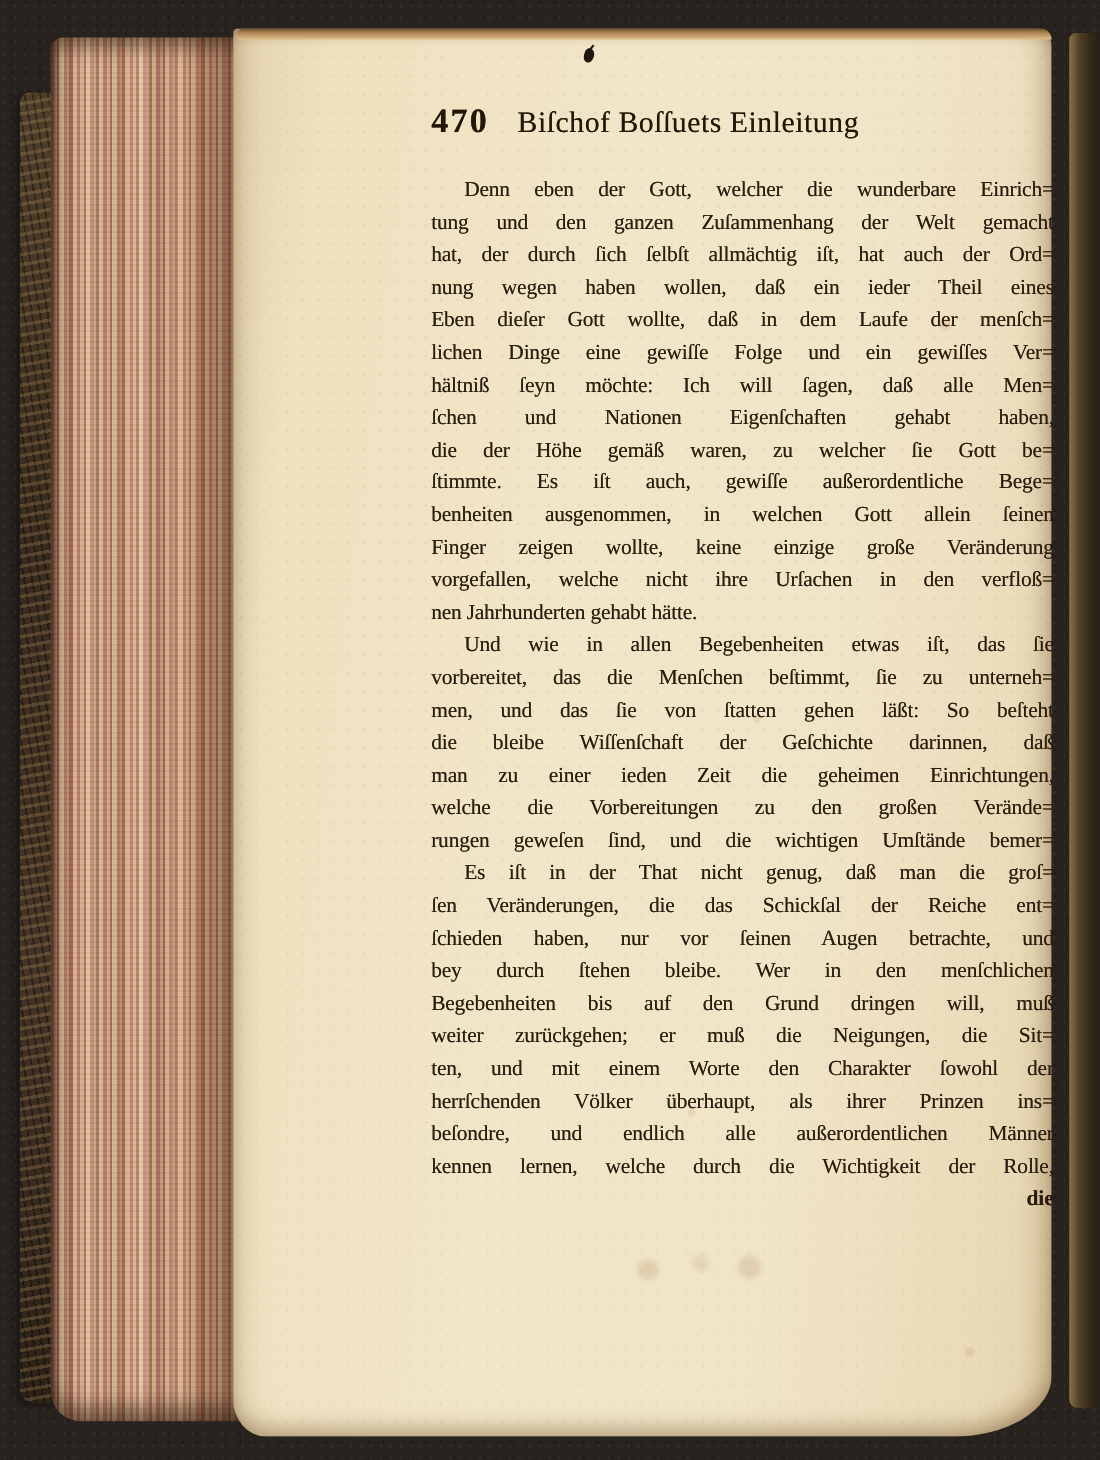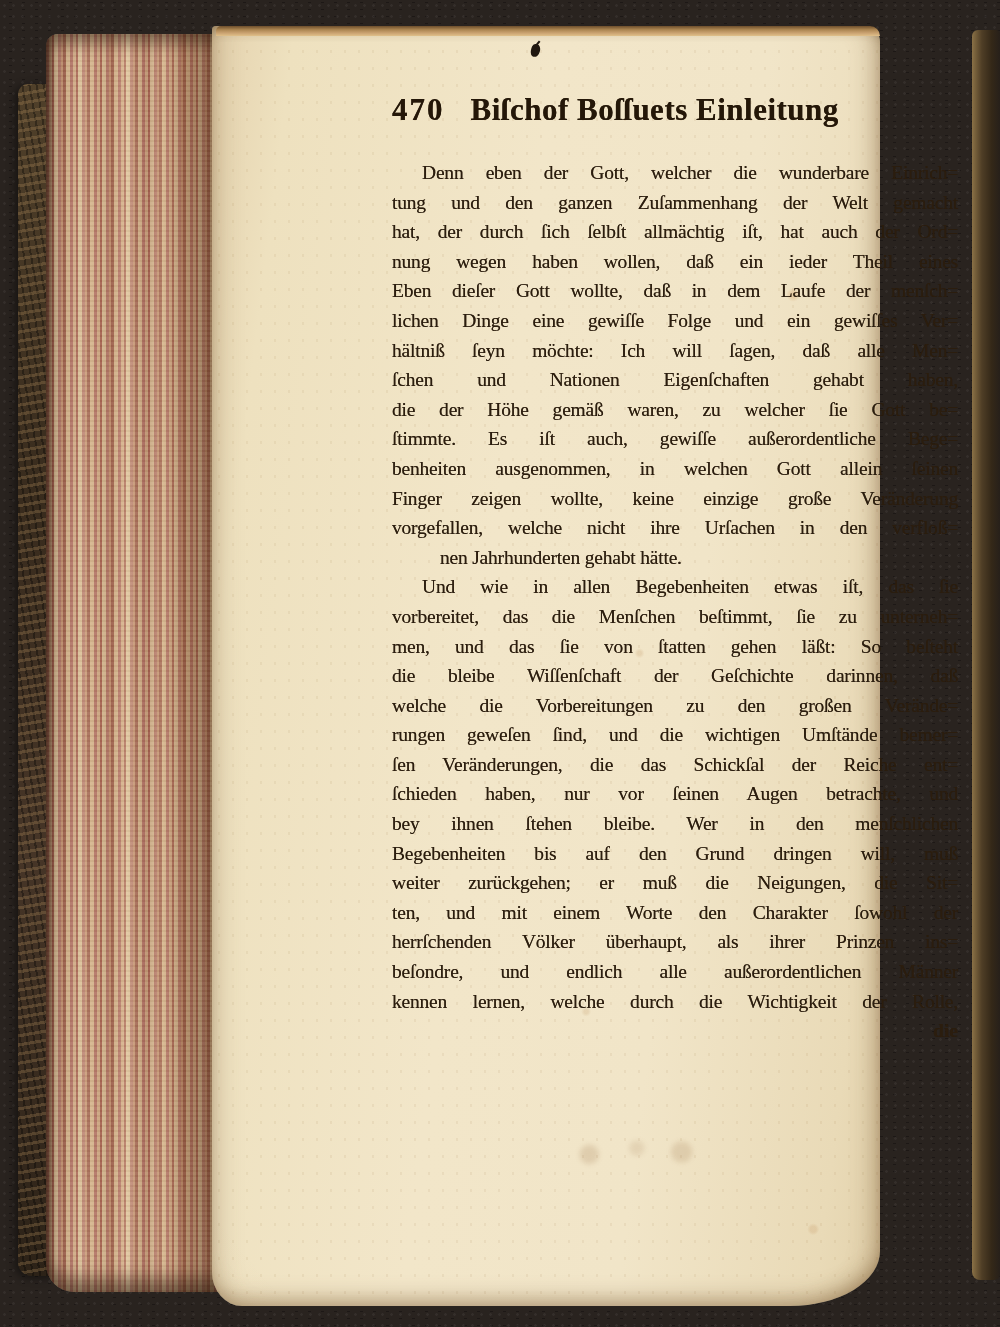--- a/index.html
+++ b/index.html
@@ -46,21 +46,21 @@
 
   
   .right-stack{
     position:absolute;left:972px;top:30px;width:28px;height:1250px;
     border-radius:6px 4px 6px 8px;
     background:linear-gradient(90deg,#8a7146 0%,#4f3e26 35%,#342818 70%,#27201a 100%);
   }
 
   
   .page{
-    position:absolute;left:212px;top:26px;width:668px;height:1280px;
+    position:absolute;left:212px;top:26px;width:744px;height:1280px;
     border-radius:4px 14px 90px 30px / 4px 16px 55px 34px;
     background-image:
       radial-gradient(circle at 87% 21%, rgba(195,125,55,.22) 0 3px, rgba(195,125,55,0) 7px),
       radial-gradient(circle at 64% 49%, rgba(170,115,55,.16) 0 2px, rgba(170,115,55,0) 5px),
       radial-gradient(circle at 56% 77%, rgba(170,115,55,.15) 0 2px, rgba(170,115,55,0) 5px),
       radial-gradient(circle at 90% 94%, rgba(180,120,60,.16) 0 3px, rgba(180,120,60,0) 6px),
       radial-gradient(rgba(150,110,60,.09) 1px, rgba(0,0,0,0) 1.5px),
       radial-gradient(135% 115% at 52% 42%, rgba(0,0,0,0) 58%, rgba(145,100,45,.12) 86%, rgba(125,85,40,.2) 100%),
       linear-gradient(97deg,#e4d2ae 0%,#eee1bf 10%,#f2e6c9 42%,#f1e5c8 68%,#e9dab7 92%,#e2d1ab 100%);
     background-size:auto,auto,auto,auto,14px 17px,auto,auto;
@@ -93,31 +93,31 @@
     background:
       radial-gradient(circle at 18% 55%, rgba(140,95,50,.32) 0 7px, rgba(0,0,0,0) 12px),
       radial-gradient(circle at 52% 42%, rgba(140,95,50,.24) 0 5px, rgba(0,0,0,0) 10px),
       radial-gradient(circle at 84% 50%, rgba(140,95,50,.3) 0 8px, rgba(0,0,0,0) 13px);
   }
 
   .text-block{position:absolute;left:180px;top:66px;width:566px;color:#2b1d0e;}
 
   .header{display:flex;align-items:baseline;gap:26px;height:46px;color:#241708;}
   .pagenum{font-size:31px;font-weight:700;letter-spacing:2px;text-shadow:0 0 .6px rgba(36,23,8,.8);}
-  .title{font-size:31px;font-weight:700;letter-spacing:.5px;text-shadow:0 0 .6px rgba(36,23,8,.8);}
+  .title{font-size:27px;font-weight:400;letter-spacing:.5px;text-shadow:0 0 .6px rgba(36,23,8,.8);}
 
   .body{margin-top:20px;}
   .line{
     font-size:19.5px;font-weight:400;line-height:29.6px;
     letter-spacing:-.2px;color:#2b1d0e;
     text-align:justify;text-align-last:justify;
     text-shadow:0 0 .5px rgba(43,29,14,.75);
   }
   .line.indent{padding-left:30px;}
-  .line.endshort{text-align-last:left;margin-left:48px;}
+  .line.endshort{text-align-last:left;}
   .catchword{
     font-size:19.5px;font-weight:700;line-height:29.6px;color:#2b1d0e;
     text-align:right;text-shadow:0 0 .5px rgba(43,29,14,.75);
   }
 </style>
 </head>
 <body>
 
 <div class="photo">
   <div class="spine"></div>
@@ -145,25 +145,27 @@
           <div class="line">die der Höhe gemäß waren, zu welcher ſie Gott be=</div>
           <div class="line">ſtimmte. Es iſt auch, gewiſſe außerordentliche Bege=</div>
           <div class="line">benheiten ausgenommen, in welchen Gott allein ſeinen</div>
           <div class="line">Finger zeigen wollte, keine einzige große Veränderung</div>
           <div class="line">vorgefallen, welche nicht ihre Urſachen in den verfloß=</div>
           <div class="line endshort">nen Jahrhunderten gehabt hätte.</div>
           <div class="line indent">Und wie in allen Begebenheiten etwas iſt, das ſie</div>
           <div class="line">vorbereitet, das die Menſchen beſtimmt, ſie zu unterneh=</div>
           <div class="line">men, und das ſie von ſtatten gehen läßt: So beſteht</div>
           <div class="line">die bleibe Wiſſenſchaft der Geſchichte darinnen, daß</div>
+          <div class="line">man zu einer ieden Zeit die geheimen Einrichtungen,</div>
           <div class="line">welche die Vorbereitungen zu den großen Verände=</div>
           <div class="line">rungen geweſen ſind, und die wichtigen Umſtände bemer=</div>
+          <div class="line indent">Es iſt in der That nicht genug, daß man die groſ=</div>
           <div class="line">ſen Veränderungen, die das Schickſal der Reiche ent=</div>
           <div class="line">ſchieden haben, nur vor ſeinen Augen betrachte, und</div>
-          <div class="line">bey ihnen ſtehen bleibe. Wer in den menſchlichen</div>
+          <div class="line">bey durch ſtehen bleibe. Wer in den menſchlichen</div>
           <div class="line">Begebenheiten bis auf den Grund dringen will, muß</div>
           <div class="line">weiter zurückgehen; er muß die Neigungen, die Sit=</div>
           <div class="line">ten, und mit einem Worte den Charakter ſowohl der</div>
           <div class="line">herrſchenden Völker überhaupt, als ihrer Prinzen ins=</div>
           <div class="line">beſondre, und endlich alle außerordentlichen Männer</div>
           <div class="line">kennen lernen, welche durch die Wichtigkeit der Rolle,</div>
         </div>
       <div class="catchword">die</div>
     </div>
   </div>

